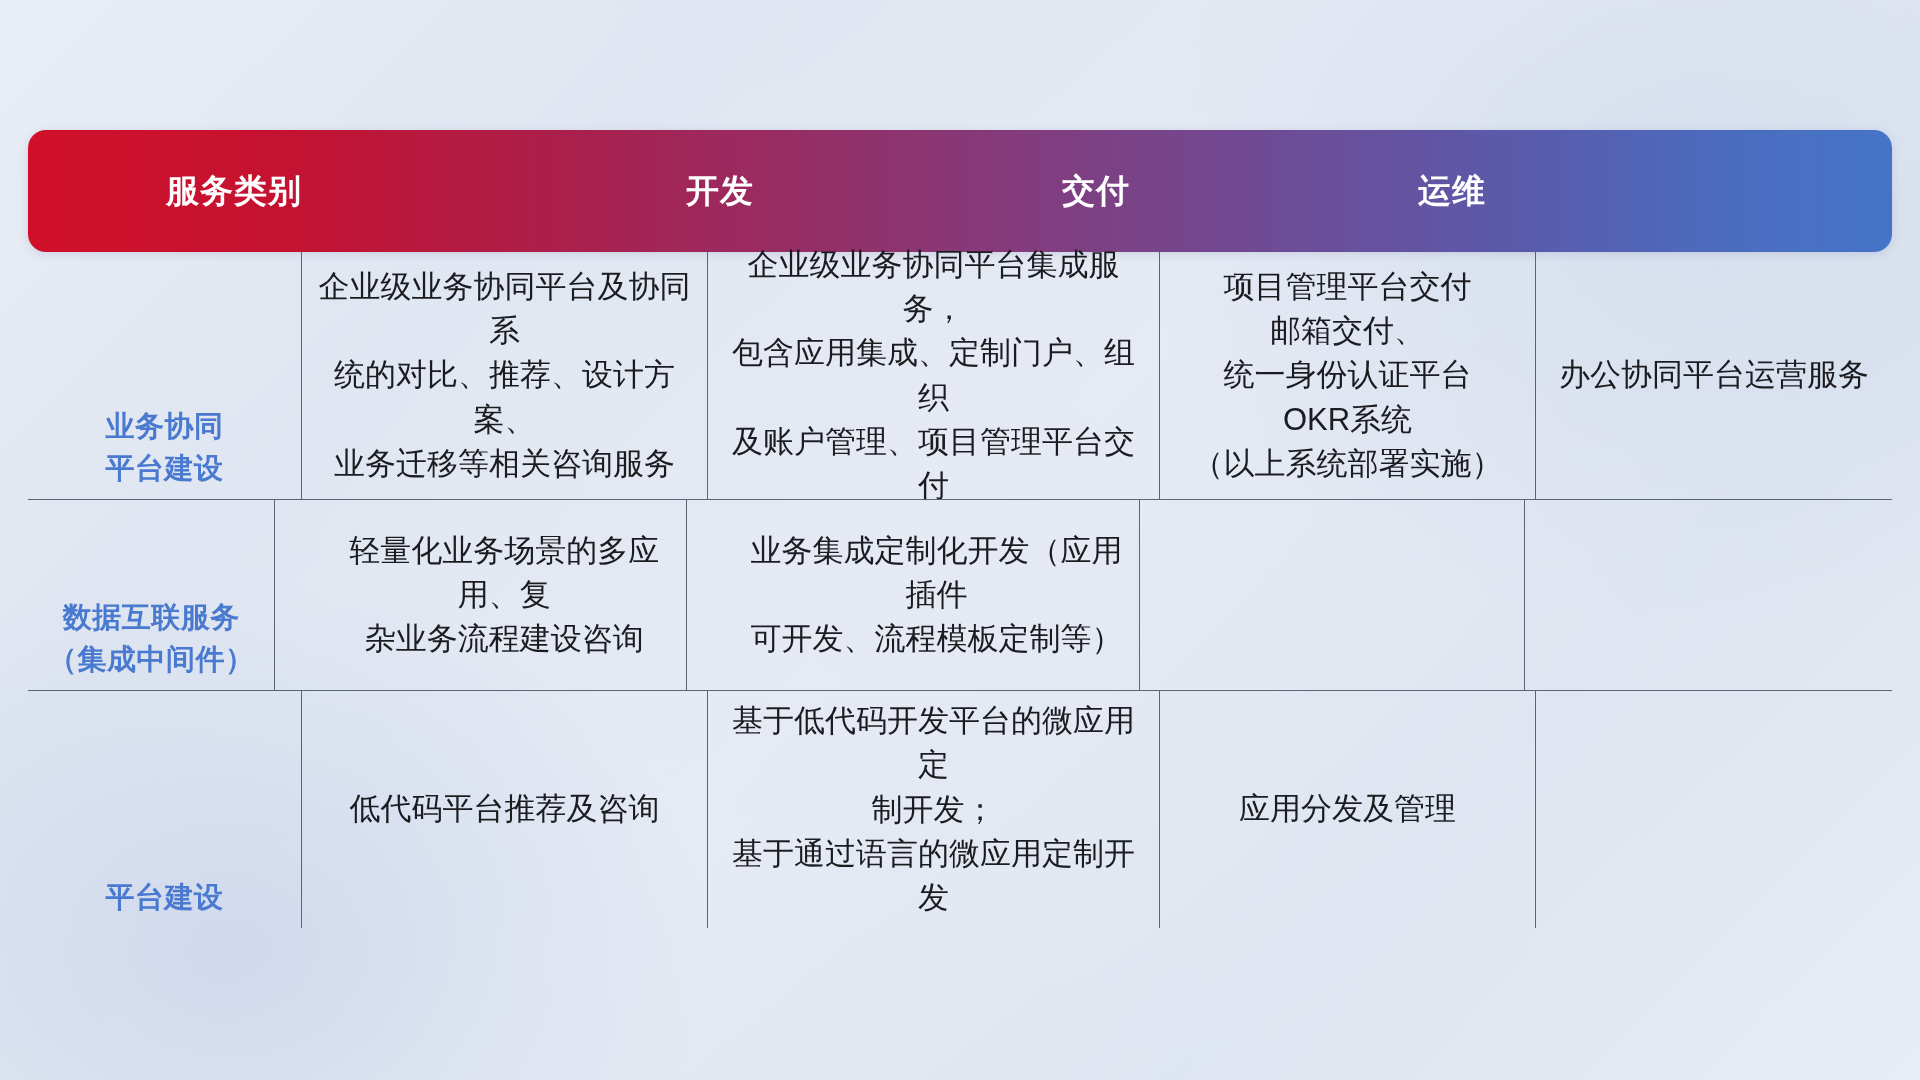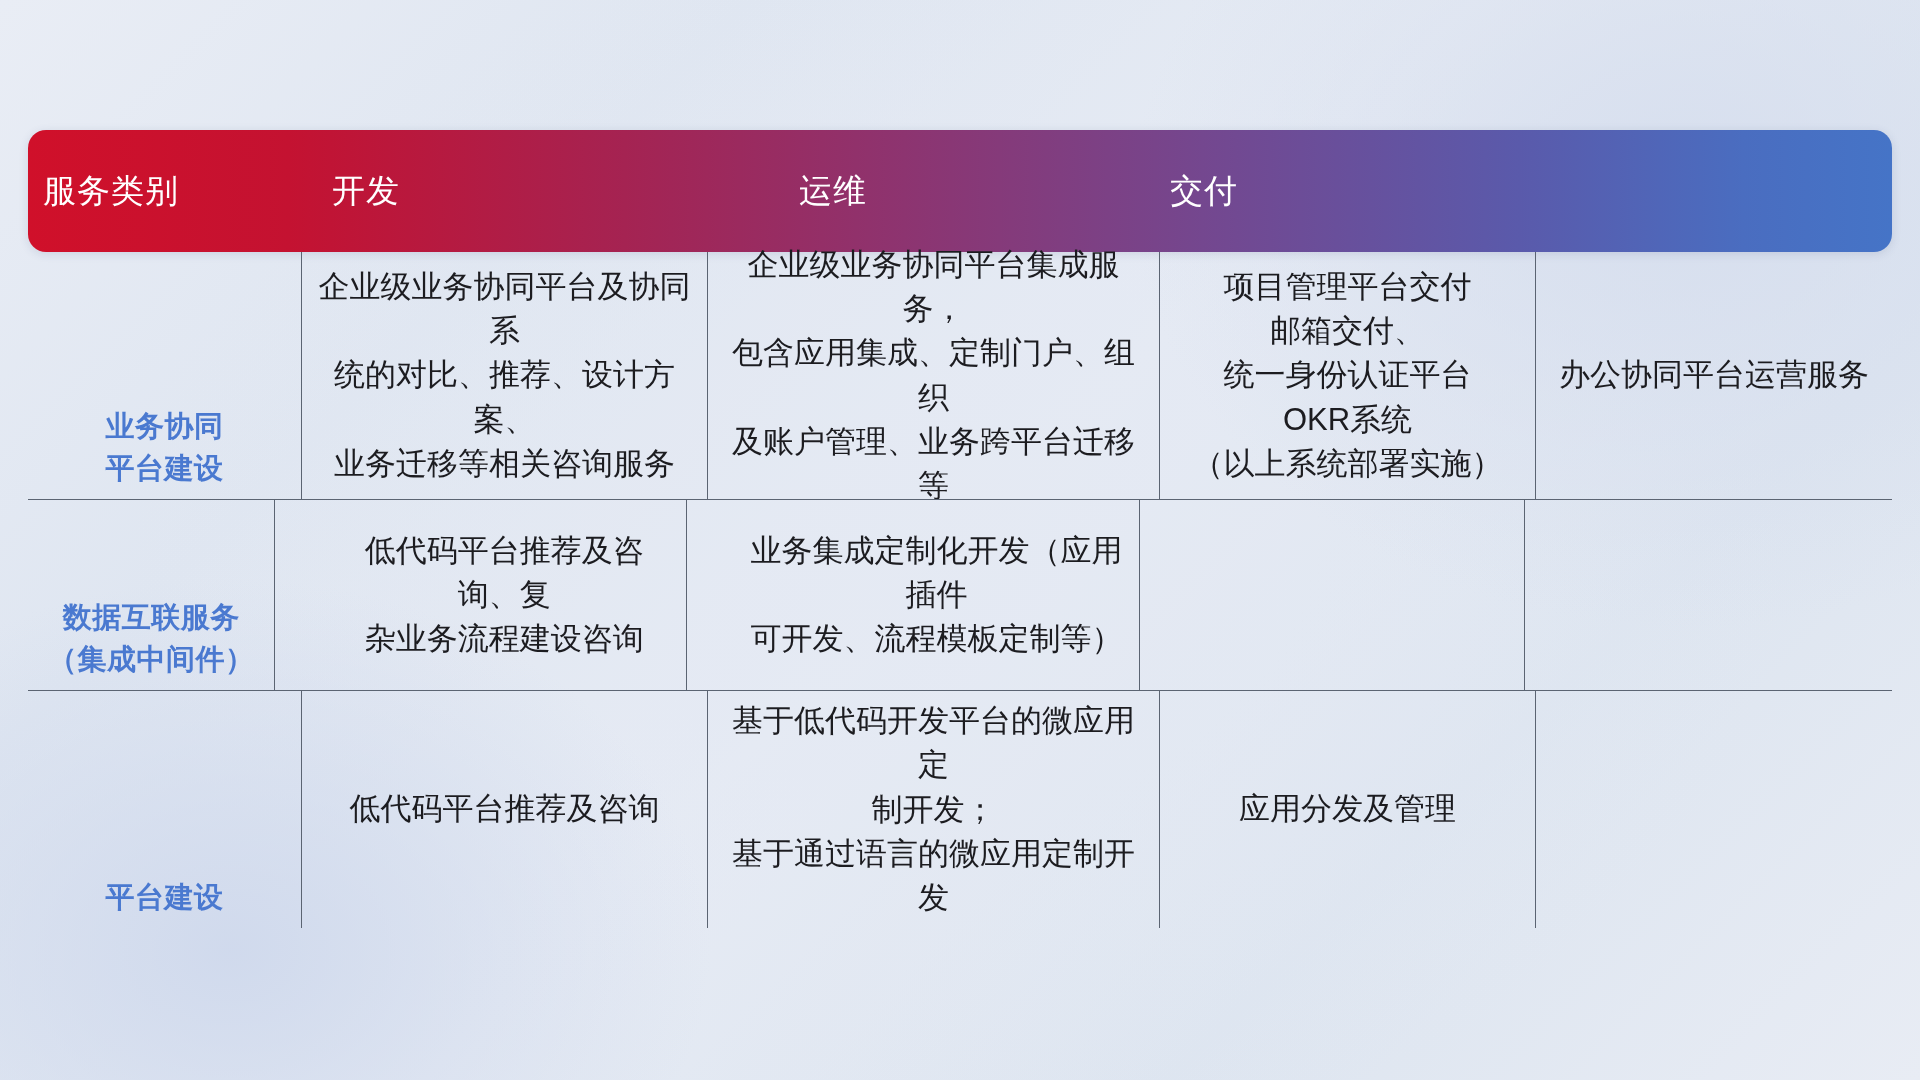--- a/index.html
+++ b/index.html
@@ -35,25 +35,24 @@
     border-radius: 18px;
     background: linear-gradient(90deg, #d0102a 0%, #c41231 14%, #a52352 32%, #8d3470 47%, #74478f 63%, #5a5aab 80%, #4a6dc0 92%, #4574c7 100%);
     display: flex;
     align-items: center;
     box-shadow: 0 2px 10px rgba(60,70,110,0.14);
     overflow: hidden;
   }
   .header-cell {
     color: #ffffff;
     font-size: 33px;
-    font-weight: normal;
-    text-align: left;
+    font-weight: bold;
+    text-align: right;
     letter-spacing: 1px;
     white-space: nowrap;
-    padding-left: 15px;
   }
   
   .c0 { width: 274px; }
   .c1 { width: 406px; }
   .c2 { width: 452px; }
   .c3 { width: 376px; }
   .c4 { width: 356px; }
 
   .body-grid {
     position: relative;
@@ -93,60 +92,60 @@
 </style>
 </head>
 <body>
 
 <div class="stage">
   <div class="table-wrap">
 
     <div class="header-bar">
       <div class="header-cell c0">服务类别</div>
       <div class="header-cell c2">开发</div>
+      <div class="header-cell c3">交付</div>
       <div class="header-cell c4">运维</div>
-      <div class="header-cell c3">交付</div>
     </div>
 
     <div class="body-grid">
 
       <div class="row row-0">
         <div class="cell c0 vline cat">
           <span class="cell-text">业务协同
 平台建设</span>
         </div>
         <div class="cell c1 vline">
           <span class="cell-text">企业级业务协同平台及协同系
 统的对比、推荐、设计方案、
 业务迁移等相关咨询服务</span>
         </div>
         <div class="cell c2 vline">
           <span class="cell-text">企业级业务协同平台集成服务，
 包含应用集成、定制门户、组织
-及账户管理、业务跨平台迁移等</span>
+及账户管理、项目管理平台交付</span>
         </div>
         <div class="cell c3 vline">
           <span class="cell-text">项目管理平台交付
 邮箱交付、
 统一身份认证平台
 OKR系统
 （以上系统部署实施）</span>
         </div>
         <div class="cell c4">
           <span class="cell-text">办公协同平台运营服务</span>
         </div>
       </div>
 
       <div class="row row-1">
         <div class="cell c0 vline cat">
           <span class="cell-text">数据互联服务
 （集成中间件）</span>
         </div>
         <div class="cell c1 vline">
-          <span class="cell-text">低代码平台推荐及咨询、复
+          <span class="cell-text">轻量化业务场景的多应用、复
 杂业务流程建设咨询</span>
         </div>
         <div class="cell c2 vline">
           <span class="cell-text">业务集成定制化开发（应用插件
 可开发、流程模板定制等）</span>
         </div>
         <div class="cell c3 vline">
           <span class="cell-text"></span>
         </div>
         <div class="cell c4">

